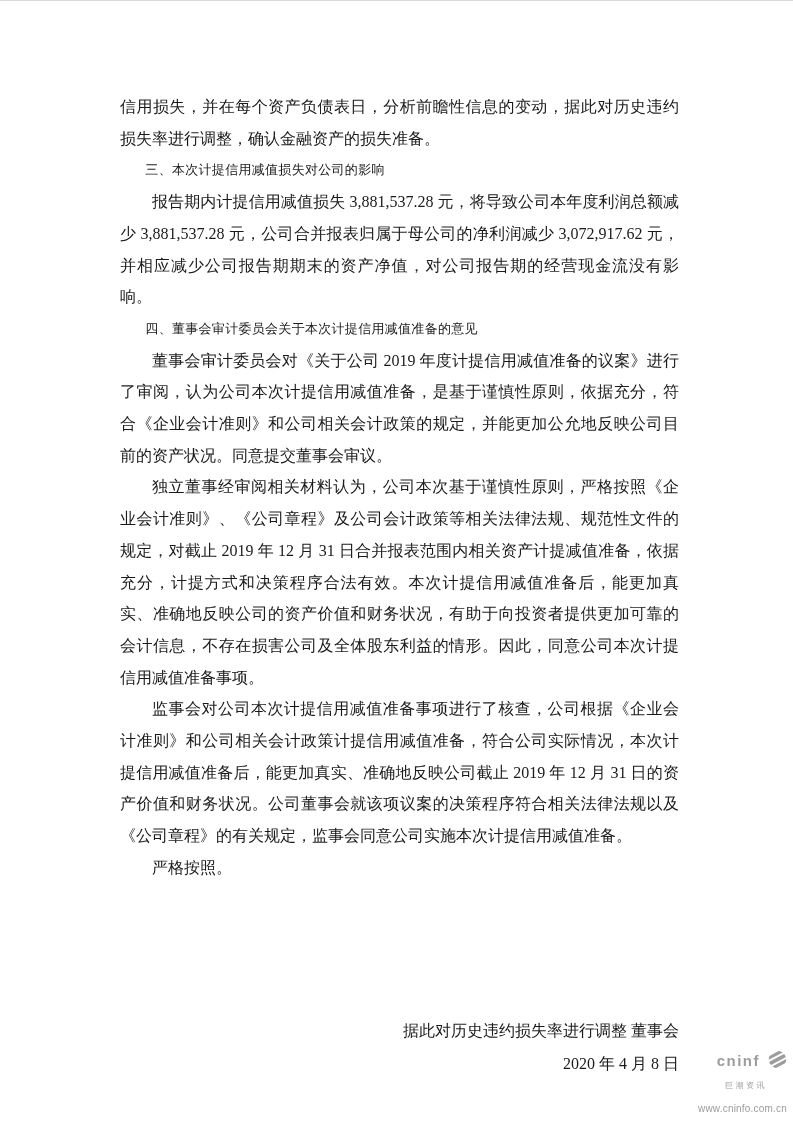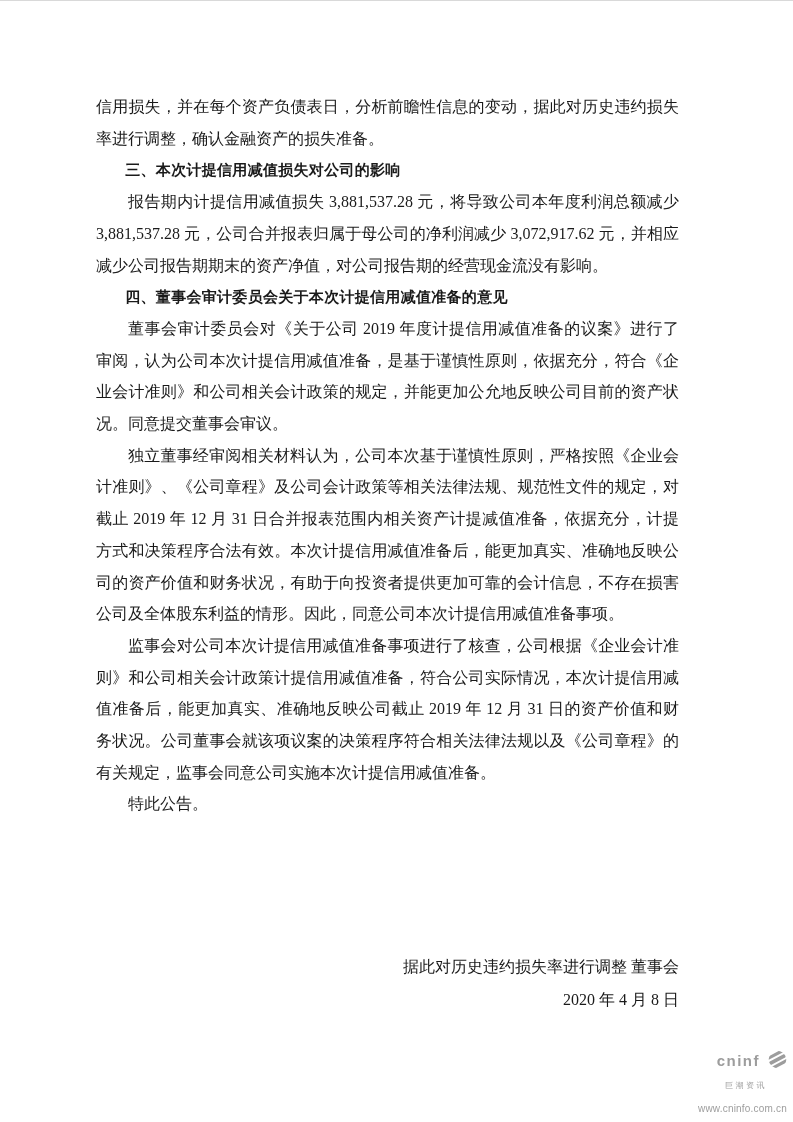--- a/index.html
+++ b/index.html
@@ -11,35 +11,35 @@
     position: relative;
     overflow: hidden;
   }
   .page {
     position: absolute;
     inset: 0;
     border-top: 1px solid #d9d9d9;
     box-sizing: border-box;
   }
   .doc {
-    padding: 90px 114px 0 96px;
+    padding: 90px 114px 0 120px;
     font-size: 16px;
     line-height: 31.7px;
   }
   .doc p { margin: 0; }
   .body-par {
     text-align: justify;
     text-justify: inter-ideograph;
     text-indent: 2em;
   }
   .no-indent { text-indent: 0; }
   .heading {
     font-family: "Liberation Sans", "DejaVu Sans", sans-serif;
-    font-weight: bold;
-    font-size: 15px;
+    font-weight: normal;
+    font-size: 13px;
     text-indent: 1.95em;
     letter-spacing: 0.3px;
   }
   .signature {
     margin-top: 40px;
     text-align: right;
     line-height: 33px;
   }
   .footer-logo {
     position: absolute;
@@ -79,21 +79,21 @@
 <div class="page">
   <div class="doc">
 
   <p class="body-par no-indent">信用损失，并在每个资产负债表日，分析前瞻性信息的变动，据此对历史违约损失率进行调整，确认金融资产的损失准备。</p>
       <p class="heading">三、本次计提信用减值损失对公司的影响</p>
       <p class="body-par">报告期内计提信用减值损失 3,881,537.28 元，将导致公司本年度利润总额减少 3,881,537.28 元，公司合并报表归属于母公司的净利润减少 3,072,917.62 元，并相应减少公司报告期期末的资产净值，对公司报告期的经营现金流没有影响。</p>
       <p class="heading">四、董事会审计委员会关于本次计提信用减值准备的意见</p>
       <p class="body-par">董事会审计委员会对《关于公司 2019 年度计提信用减值准备的议案》进行了审阅，认为公司本次计提信用减值准备，是基于谨慎性原则，依据充分，符合《企业会计准则》和公司相关会计政策的规定，并能更加公允地反映公司目前的资产状况。同意提交董事会审议。</p>
       <p class="body-par">独立董事经审阅相关材料认为，公司本次基于谨慎性原则，严格按照《企业会计准则》、《公司章程》及公司会计政策等相关法律法规、规范性文件的规定，对截止 2019 年 12 月 31 日合并报表范围内相关资产计提减值准备，依据充分，计提方式和决策程序合法有效。本次计提信用减值准备后，能更加真实、准确地反映公司的资产价值和财务状况，有助于向投资者提供更加可靠的会计信息，不存在损害公司及全体股东利益的情形。因此，同意公司本次计提信用减值准备事项。</p>
       <p class="body-par">监事会对公司本次计提信用减值准备事项进行了核查，公司根据《企业会计准则》和公司相关会计政策计提信用减值准备，符合公司实际情况，本次计提信用减值准备后，能更加真实、准确地反映公司截止 2019 年 12 月 31 日的资产价值和财务状况。公司董事会就该项议案的决策程序符合相关法律法规以及《公司章程》的有关规定，监事会同意公司实施本次计提信用减值准备。</p>
-      <p class="body-par">特此公告。</p>
+      <p class="body-par">严格按照。</p>
     </div>
 
   <div class="doc signature">
     <p>据此对历史违约损失率进行调整  董事会</p>
     <p>2020 年 4 月 8 日</p>
   </div>
 
   <div class="footer-logo">
     <div class="logo-brand-row">
       <span class="logo-brand">cninf</span>

